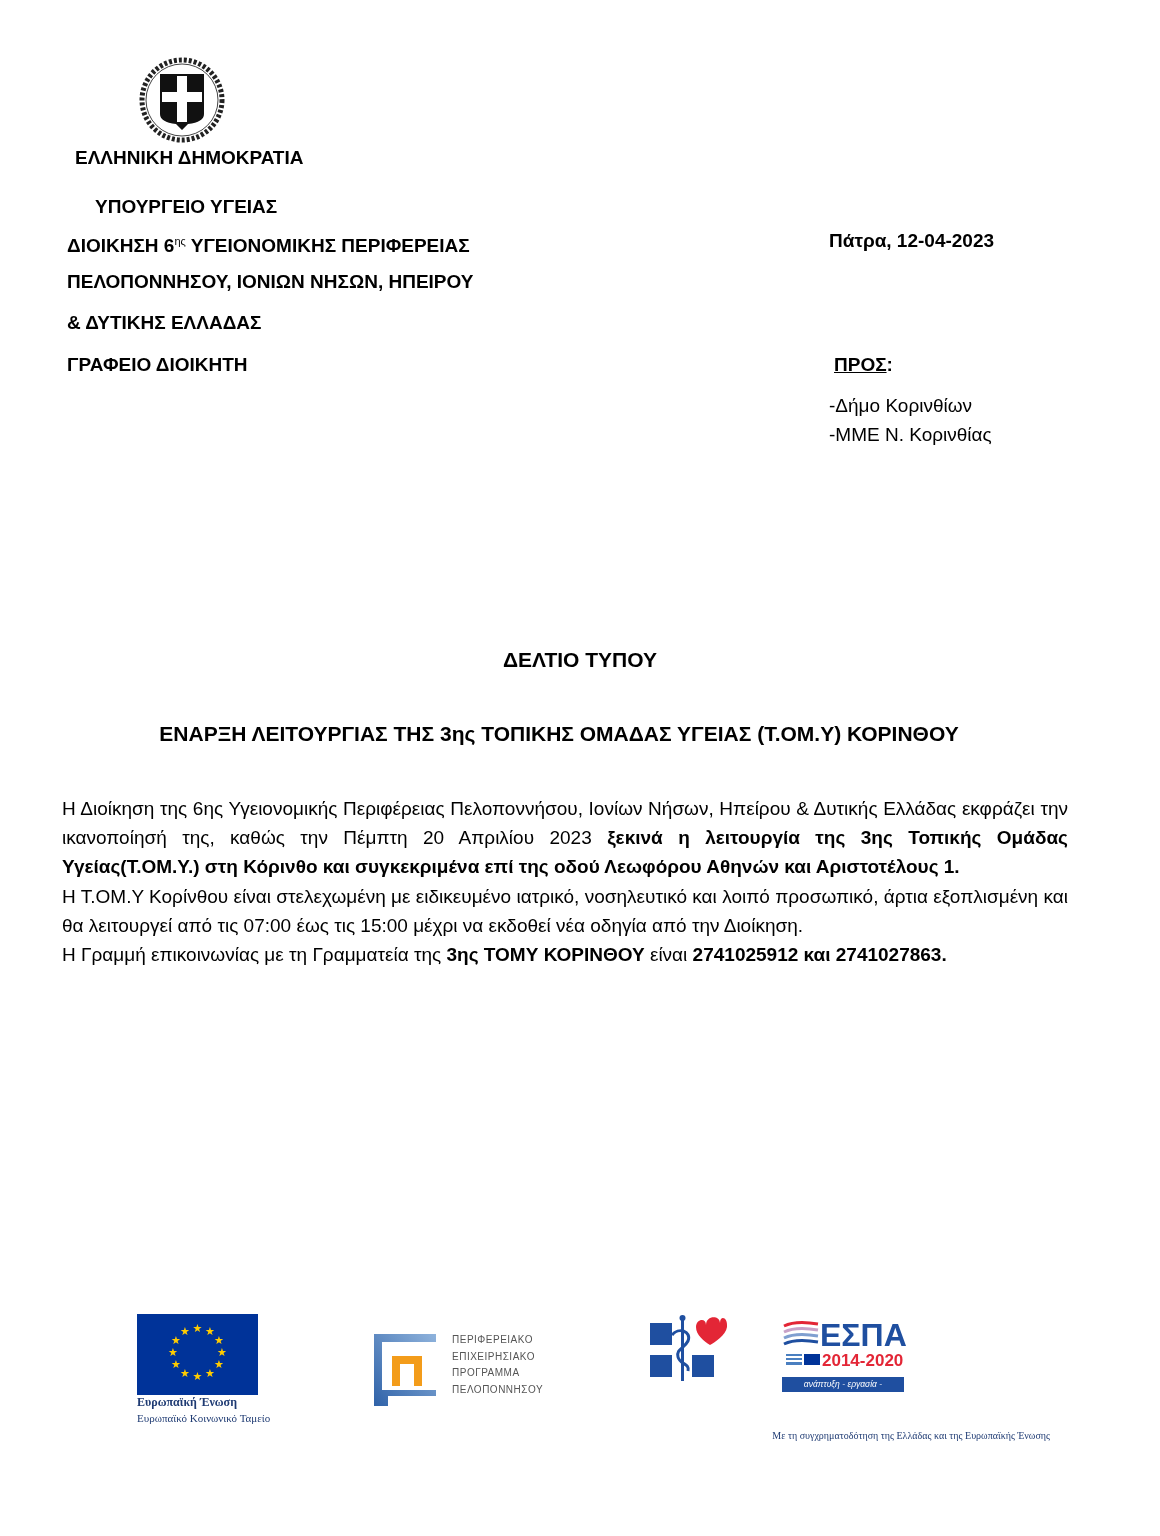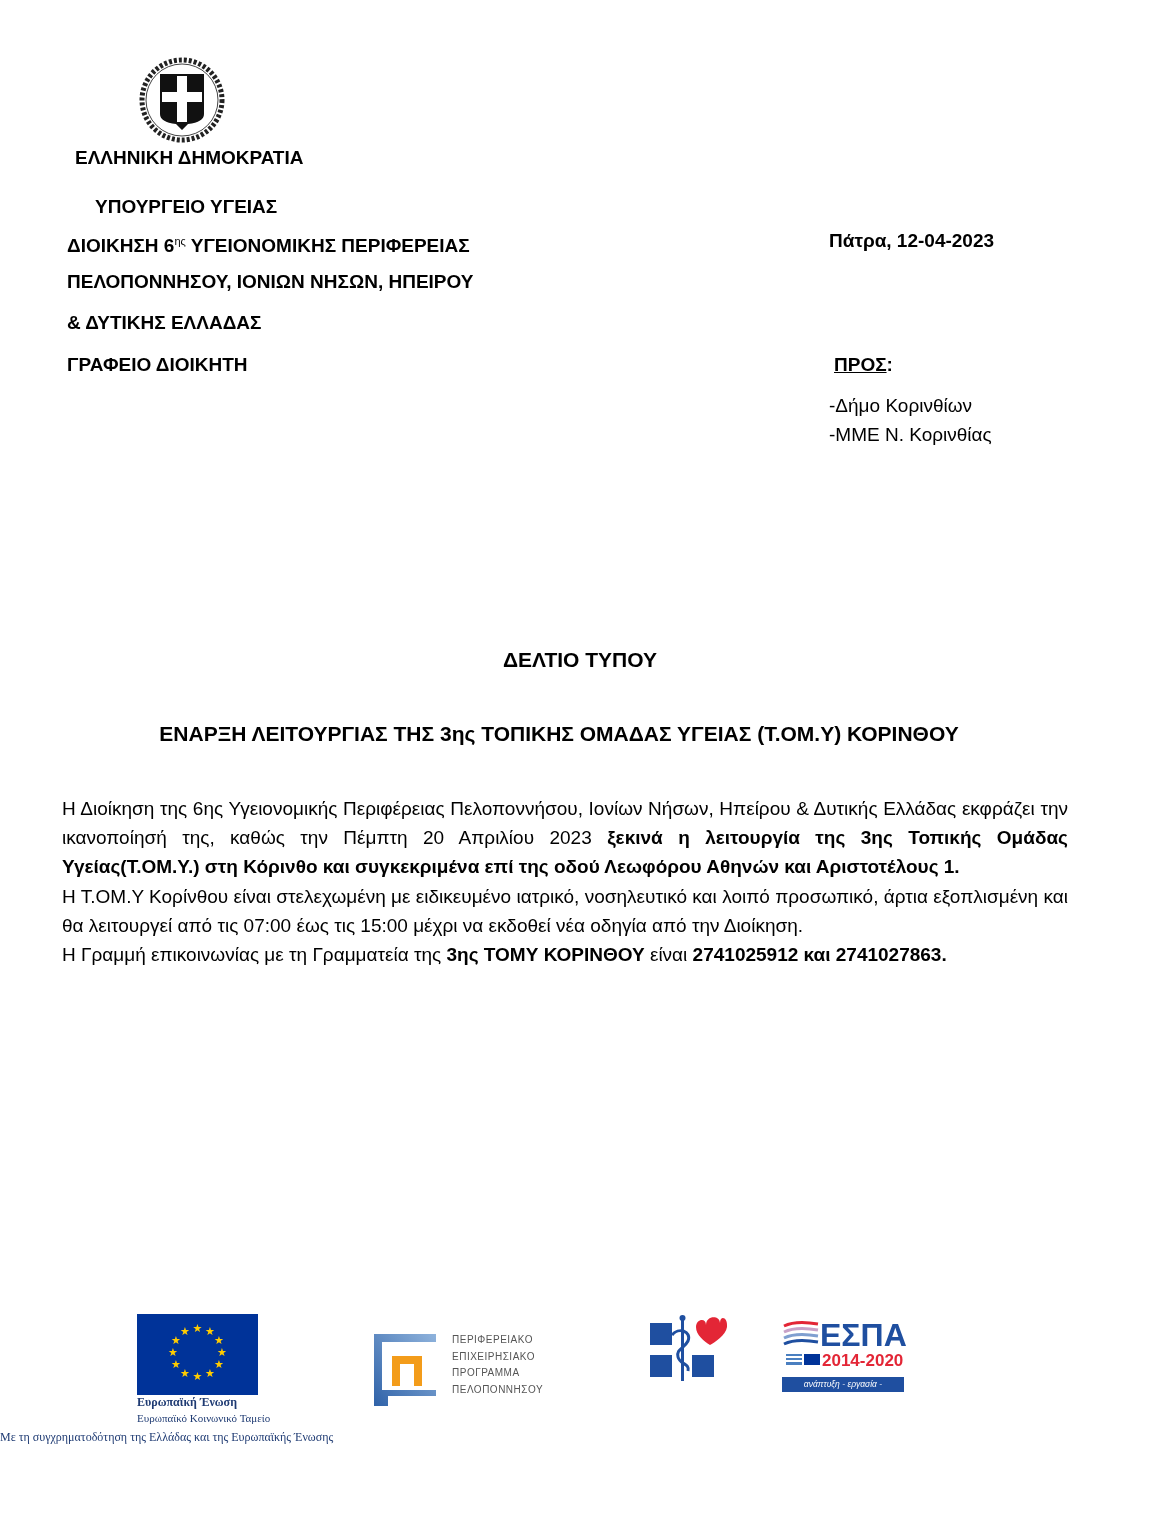--- a/index.html
+++ b/index.html
@@ -17,21 +17,21 @@
     left: 62px; width: 1006px; font-size: 19px; line-height: 29.2px; text-align: justify;
   }
   .body-text p { margin: 0; }
   .b { font-weight: bold; }
   .emblem { left: 138px; top: 56px; width: 88px; height: 88px; }
   .footer-logo { position: absolute; }
   .eu-flag { left: 137px; top: 1314px; width: 121px; height: 81px; background: #003399; }
   .eu-caption1 { left: 137px; top: 1395px; font-family: "Liberation Serif", serif; font-weight: bold; font-size: 12px; color: #1f3b73; white-space: nowrap; }
   .eu-caption2 { left: 137px; top: 1412px; font-family: "Liberation Serif", serif; font-size: 11px; color: #1f3b73; white-space: nowrap; }
   .pep-text { left: 452px; top: 1332px; font-size: 10px; line-height: 16.5px; color: #555; letter-spacing: 0.5px; }
-  .funding { left: 0; width: 1050px; top: 1430px; text-align: left; font-family: "Liberation Serif", serif; font-size: 12px; color: #1f3b73; }
+  .funding { left: 0; width: 1050px; top: 1430px; text-align: right; font-family: "Liberation Serif", serif; font-size: 10px; color: #1f3b73; }
   .espa-tag { left: 782px; top: 1377px; width: 122px; height: 15px; background: #1f4fa0; color: #fff; font-size: 8.5px; line-height: 15px; text-align: center; font-style: italic; }
 </style>
 </head>
 <body>
 
 <div class="abs emblem">
   <svg width="88" height="88" viewBox="0 0 88 88">
     <circle cx="44" cy="44" r="40" fill="none" stroke="#222" stroke-width="5" stroke-dasharray="3 2"></circle>
     <circle cx="44" cy="44" r="36" fill="none" stroke="#444" stroke-width="1"></circle>
     <path d="M22 18 H66 V58 Q66 66 50 68 L44 74 L38 68 Q22 66 22 58 Z" fill="#111"></path>

